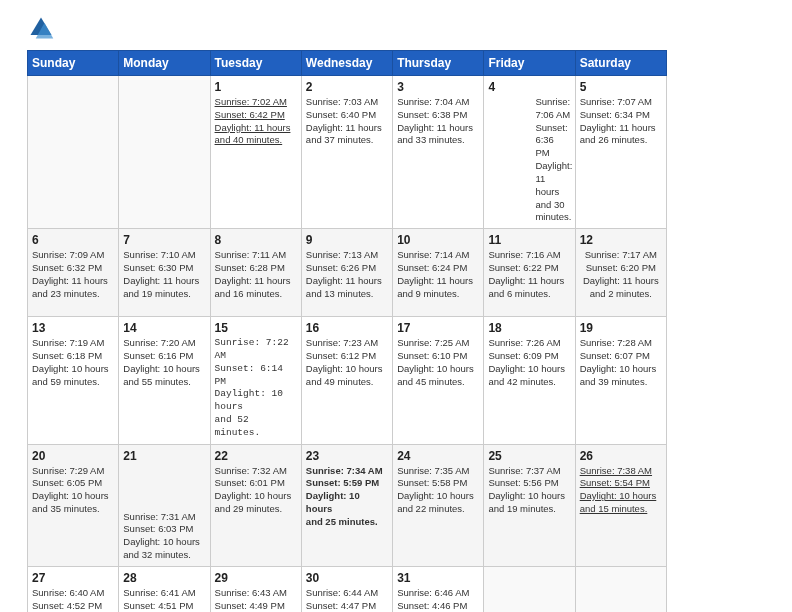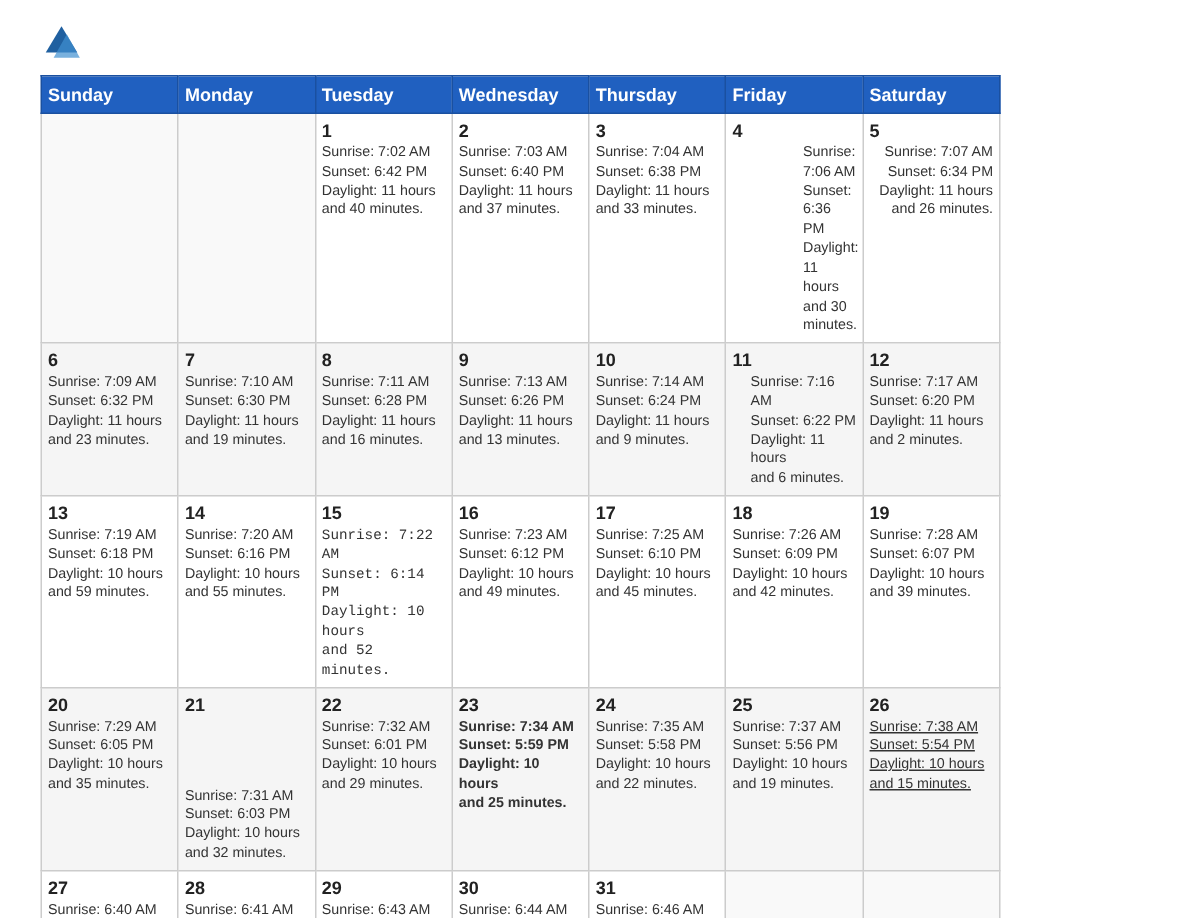--- a/index.html
+++ b/index.html
@@ -134,21 +134,21 @@
           <th>Friday</th>
           <th>Saturday</th>
         </tr>
     </thead>
     <tbody id="calendar-body">
     <tr>
           <td class="empty"></td>
           <td class="empty"></td>
           <td>
             <div class="day-number">1</div>
-            <div class="day-info" style="white-space: pre-line;">Sunrise: 7:02 AM
+            <div class="day-info" style="white-space: pre-line; text-decoration: underline;">Sunrise: 7:02 AM
 Sunset: 6:42 PM
 Daylight: 11 hours
 and 40 minutes.</div>
           </td>
           <td>
             <div class="day-number">2</div>
             <div class="day-info" style="white-space: pre-line;">Sunrise: 7:03 AM
 Sunset: 6:40 PM
 Daylight: 11 hours
 and 37 minutes.</div>
@@ -162,21 +162,21 @@
           </td>
           <td>
             <div class="day-number">4</div>
             <div class="day-info" style="white-space: pre-line; margin-left: 47px;">Sunrise: 7:06 AM
 Sunset: 6:36 PM
 Daylight: 11 hours
 and 30 minutes.</div>
           </td>
           <td>
             <div class="day-number">5</div>
-            <div class="day-info" style="white-space: pre-line; text-align: right;">Sunrise: 7:07 AM
+            <div class="day-info" style="white-space: pre-line;">Sunrise: 7:07 AM
 Sunset: 6:34 PM
 Daylight: 11 hours
 and 26 minutes.</div>
           </td>
         </tr>
         <tr>
           <td>
             <div class="day-number">6</div>
             <div class="day-info" style="white-space: pre-line;">Sunrise: 7:09 AM
 Sunset: 6:32 PM
@@ -206,28 +206,28 @@
           </td>
           <td>
             <div class="day-number">10</div>
             <div class="day-info" style="white-space: pre-line;">Sunrise: 7:14 AM
 Sunset: 6:24 PM
 Daylight: 11 hours
 and 9 minutes.</div>
           </td>
           <td>
             <div class="day-number">11</div>
-            <div class="day-info" style="white-space: pre-line; margin-left: 12px;">Sunrise: 7:16 AM
+            <div class="day-info" style="white-space: pre-line;">Sunrise: 7:16 AM
 Sunset: 6:22 PM
 Daylight: 11 hours
 and 6 minutes.</div>
           </td>
           <td>
             <div class="day-number">12</div>
-            <div class="day-info" style="white-space: pre-line;">Sunrise: 7:17 AM
+            <div class="day-info" style="white-space: pre-line; text-align: center;">Sunrise: 7:17 AM
 Sunset: 6:20 PM
 Daylight: 11 hours
 and 2 minutes.</div>
           </td>
         </tr>
         <tr>
           <td>
             <div class="day-number">13</div>
             <div class="day-info" style="white-space: pre-line;">Sunrise: 7:19 AM
 Sunset: 6:18 PM

